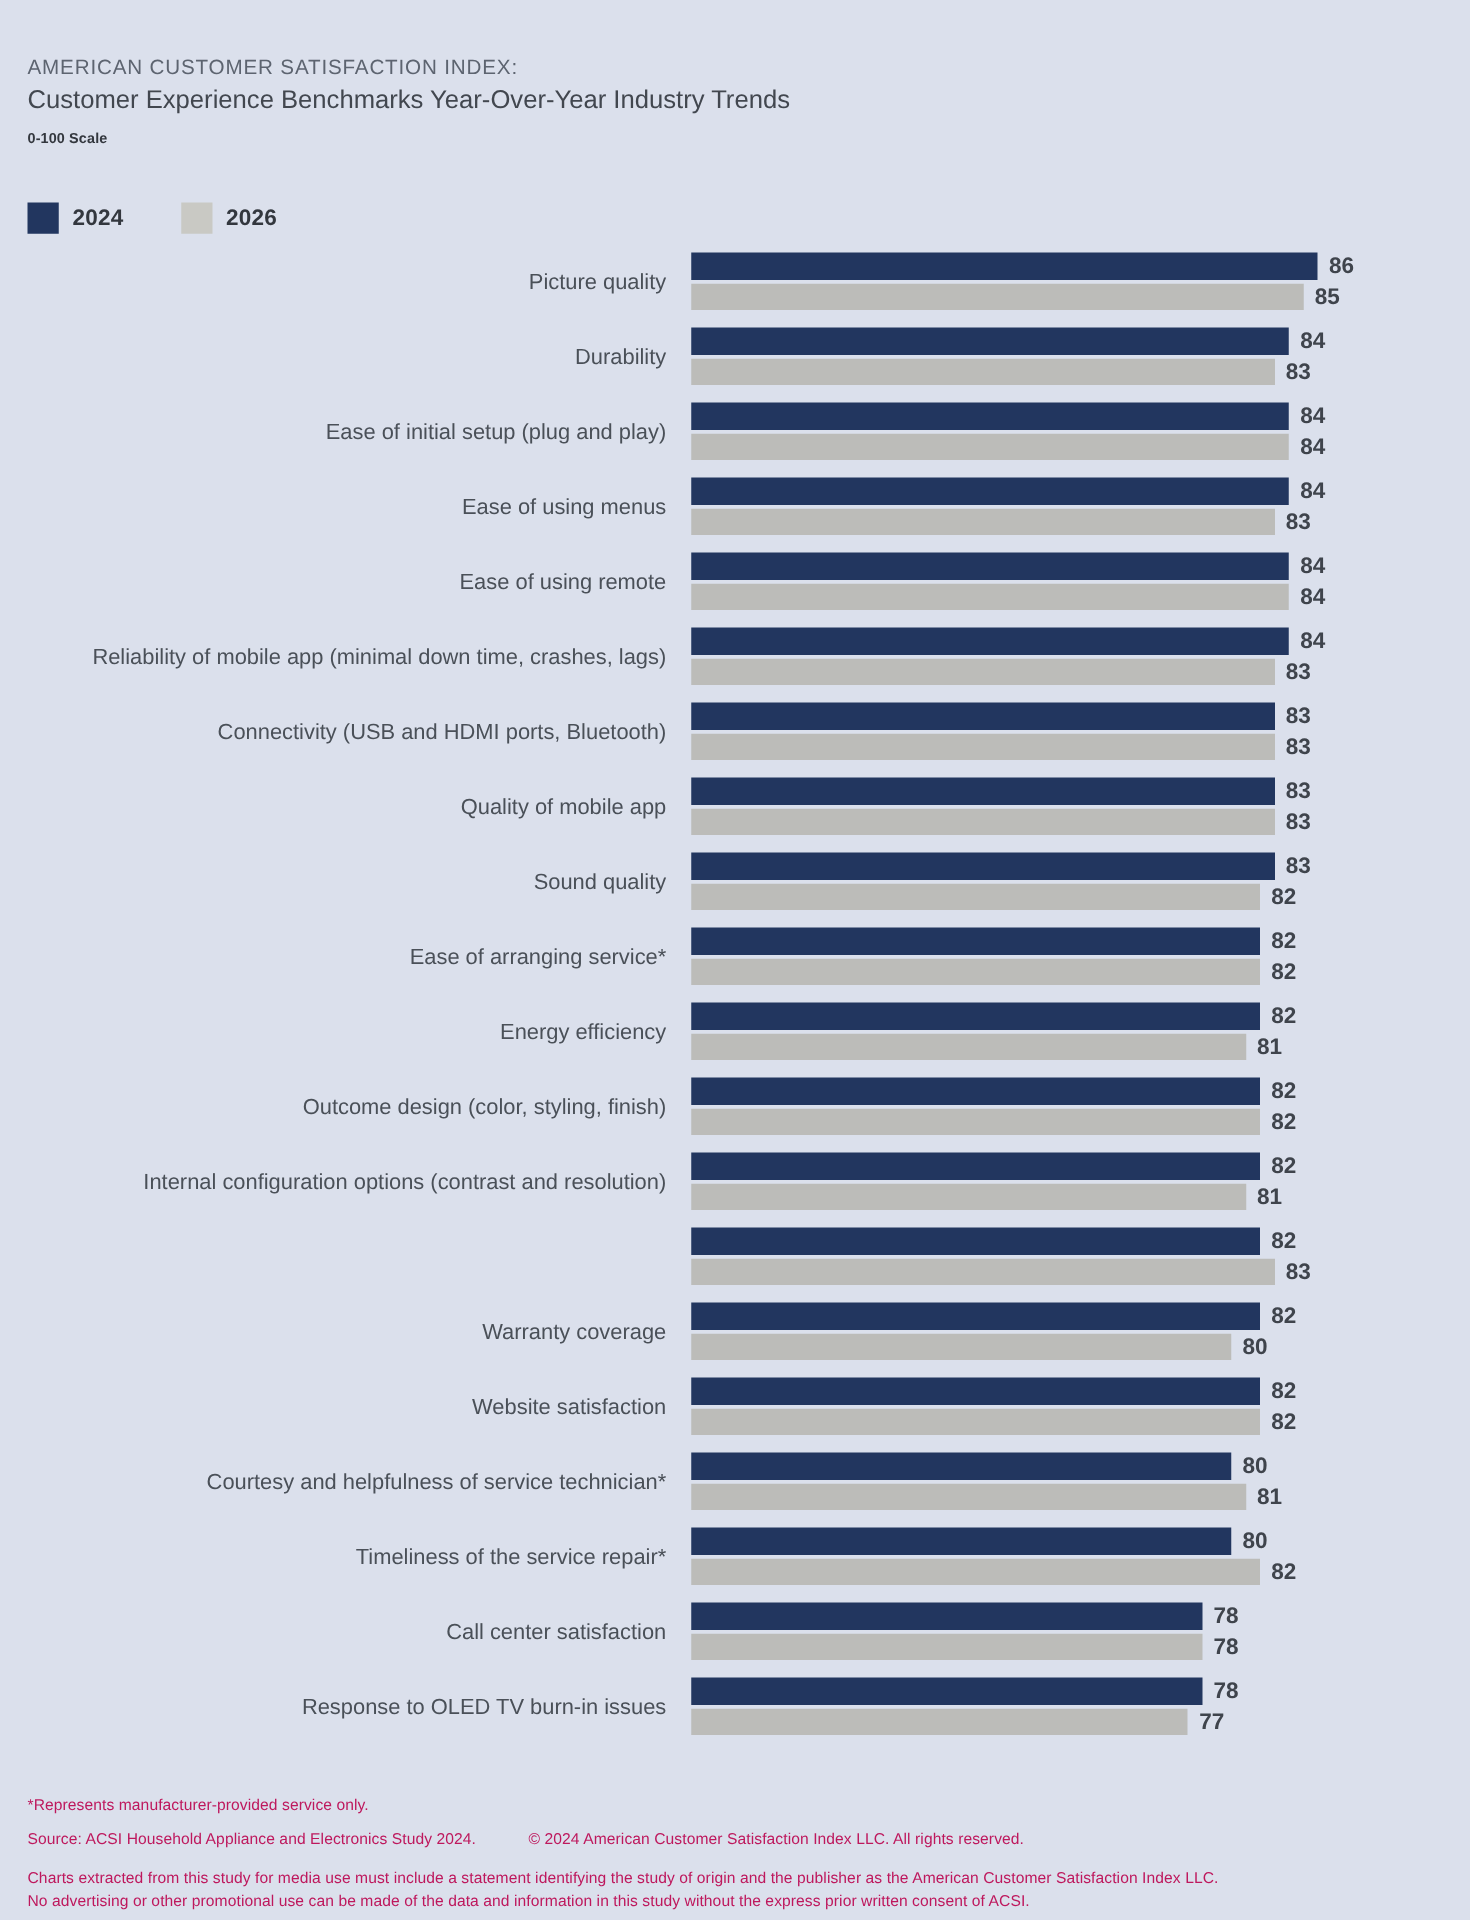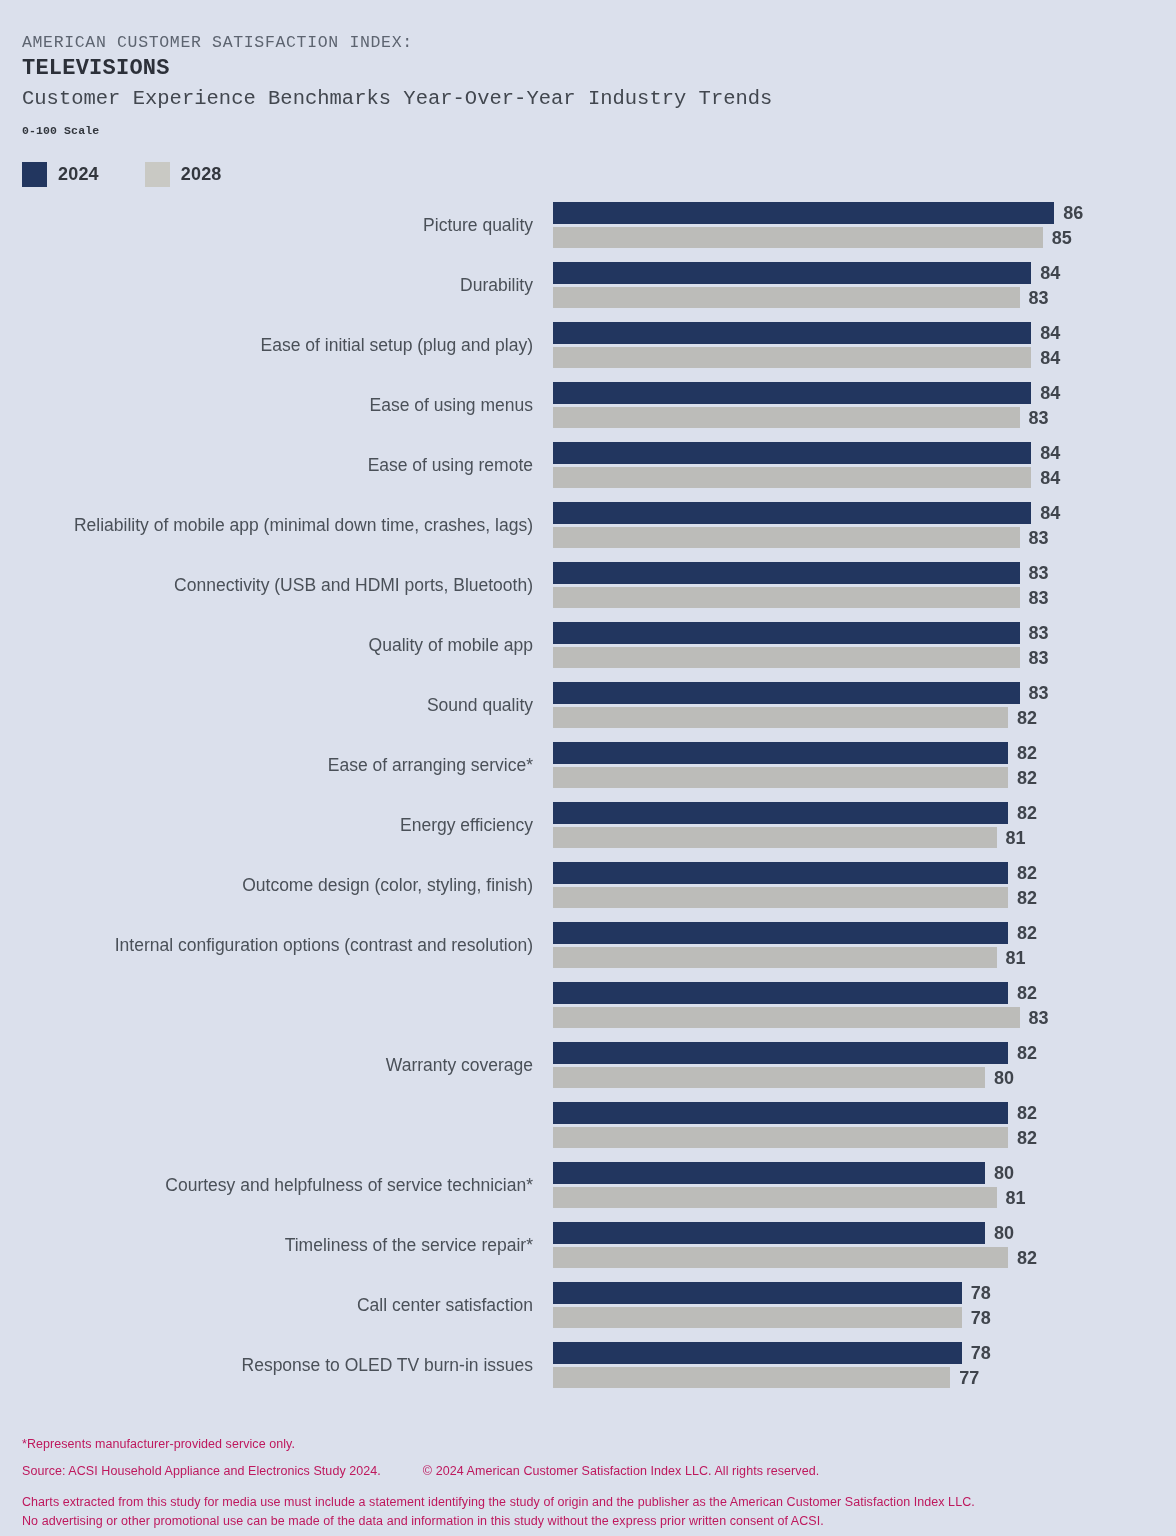--- a/index.html
+++ b/index.html
@@ -12,23 +12,22 @@
     background: #dbe0ec;
     font-family: "Liberation Sans", sans-serif;
     overflow: hidden;
     position: relative;
   }
 
   
   #header {
     position: absolute;
     left: 22px;
-    top: 32px;
+    top: 44px;
     width: 1100px;
-    font-family: Liberation Mono, monospace;
   }
   #eyebrow {
     font-size: 16.5px;
     letter-spacing: 0.04em;
     color: #5d6470;
     line-height: 1.3;
     white-space: nowrap;
   }
   #industry {
     font-size: 22px;
@@ -161,33 +160,32 @@
     font-size: 12.5px;
     line-height: 1.55;
     letter-spacing: 0.005em;
   }
 </style>
 </head>
 <body>
 
 <div id="header">
   <div id="eyebrow">AMERICAN CUSTOMER SATISFACTION INDEX:</div>
-  <div id="industry">TELEVISIONS</div>
   <div id="subtitle">Customer Experience Benchmarks Year-Over-Year Industry Trends</div>
   <div id="scale-note">0-100 Scale</div>
 </div>
 
 <div id="legend">
     <div class="legend-item">
       <span class="legend-swatch" style="background: rgb(34, 54, 95);"></span>
       <span class="legend-label">2024</span>
     </div>
     <div class="legend-item">
       <span class="legend-swatch" style="background: rgb(201, 201, 196);"></span>
-      <span class="legend-label">2028</span>
+      <span class="legend-label">2026</span>
     </div>
   </div>
 
 <div id="chart">
     <div class="row">
       <div class="row-label">Picture quality</div>
       <div class="bars">
         <div class="bar-line">
           <div class="bar y2024" style="width: 501.27px;"></div>
           <span class="bar-value" style="left: 501.27px;">86</span>
@@ -373,20 +371,21 @@
           <div class="bar y2024" style="width: 455.07px;"></div>
           <span class="bar-value" style="left: 455.07px;">82</span>
         </div>
         <div class="bar-line second">
           <div class="bar y2023" style="width: 431.97px;"></div>
           <span class="bar-value" style="left: 431.97px;">80</span>
         </div>
       </div>
     </div>
     <div class="row">
+      <div class="row-label">Website satisfaction</div>
       <div class="bars">
         <div class="bar-line">
           <div class="bar y2024" style="width: 455.07px;"></div>
           <span class="bar-value" style="left: 455.07px;">82</span>
         </div>
         <div class="bar-line second">
           <div class="bar y2023" style="width: 455.07px;"></div>
           <span class="bar-value" style="left: 455.07px;">82</span>
         </div>
       </div>

